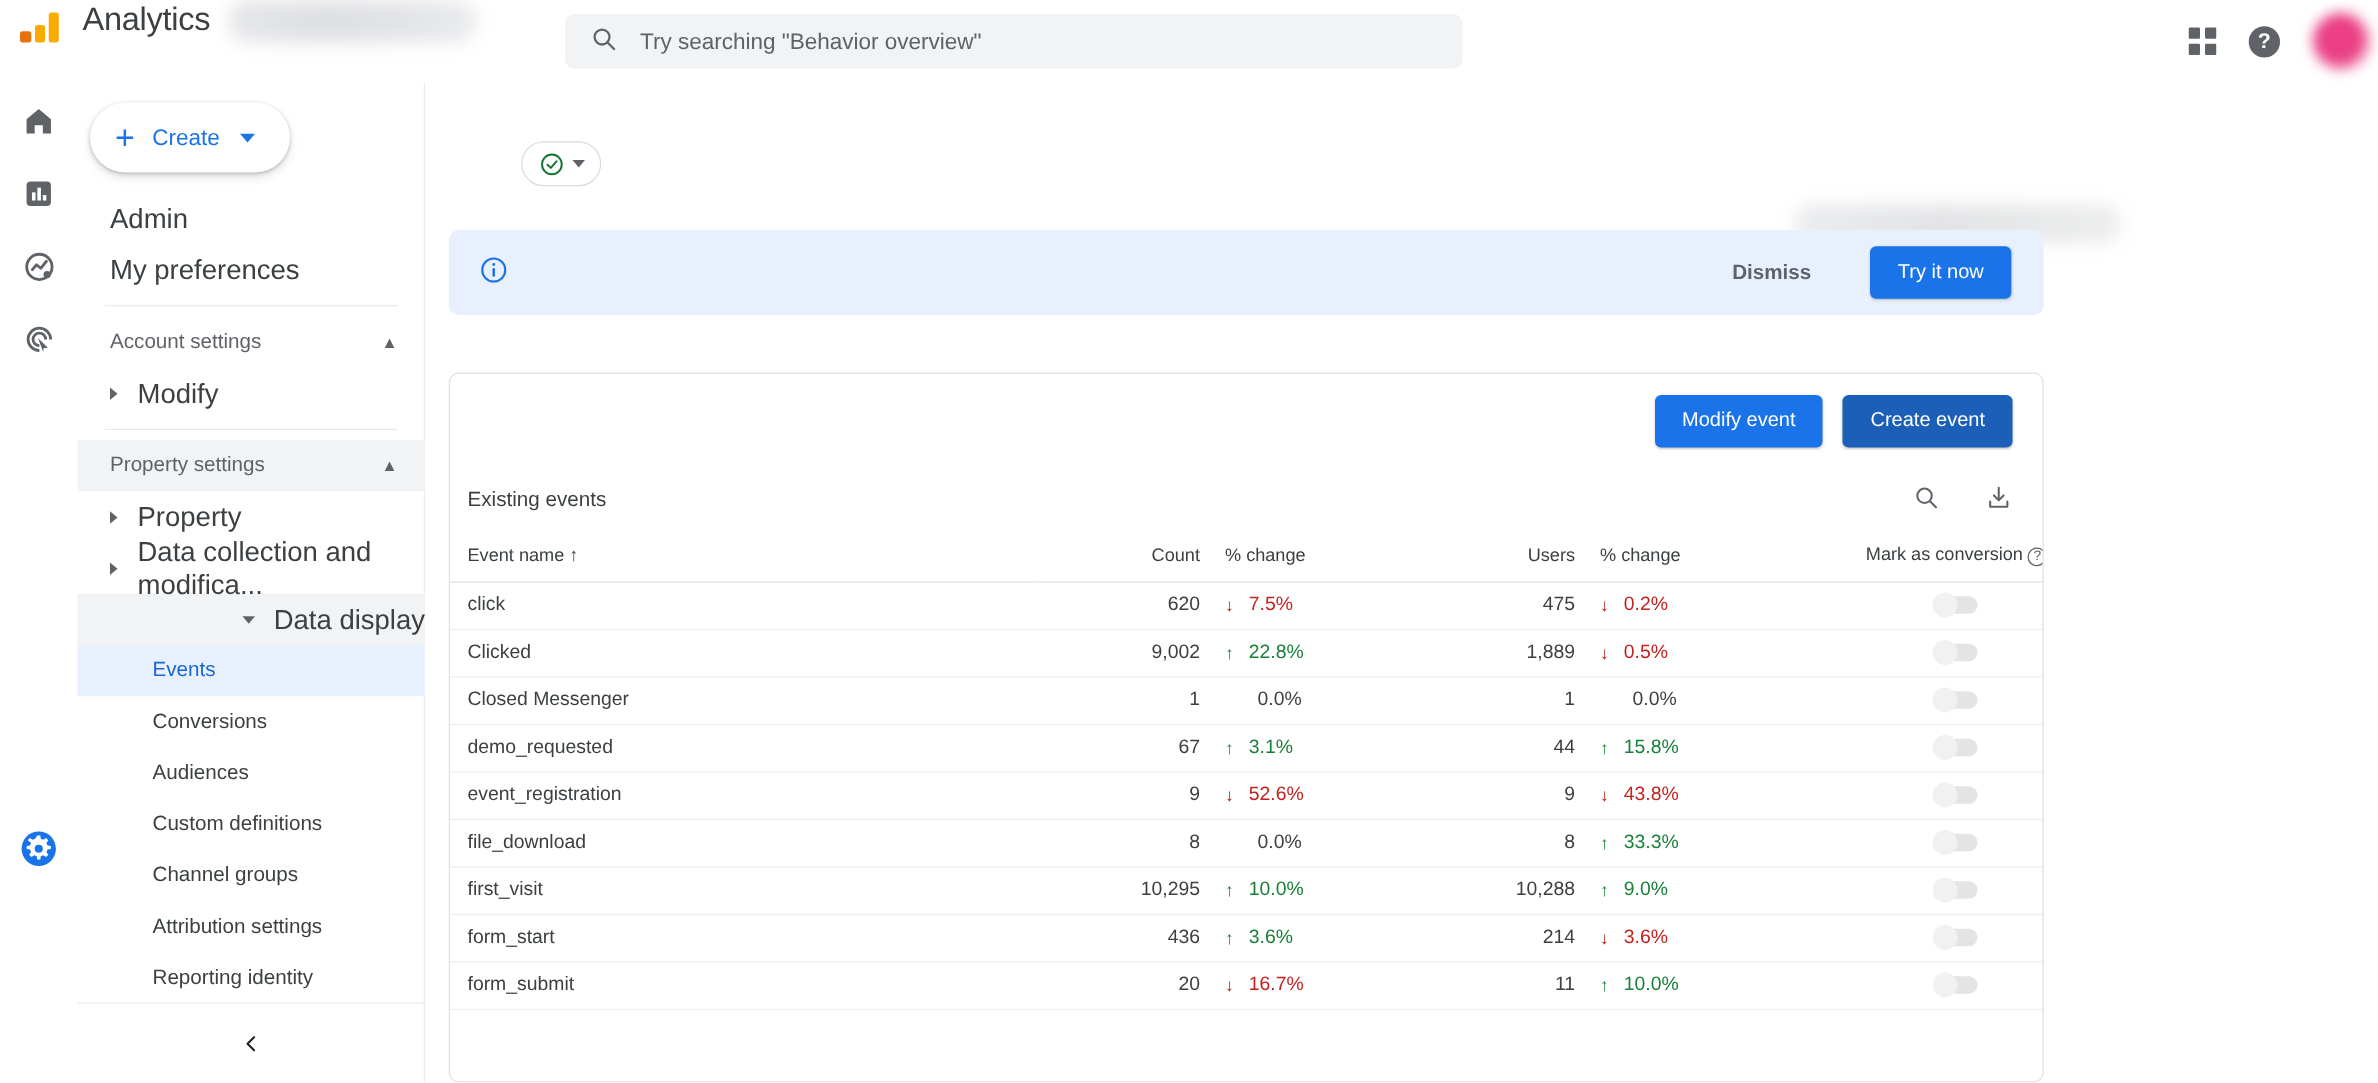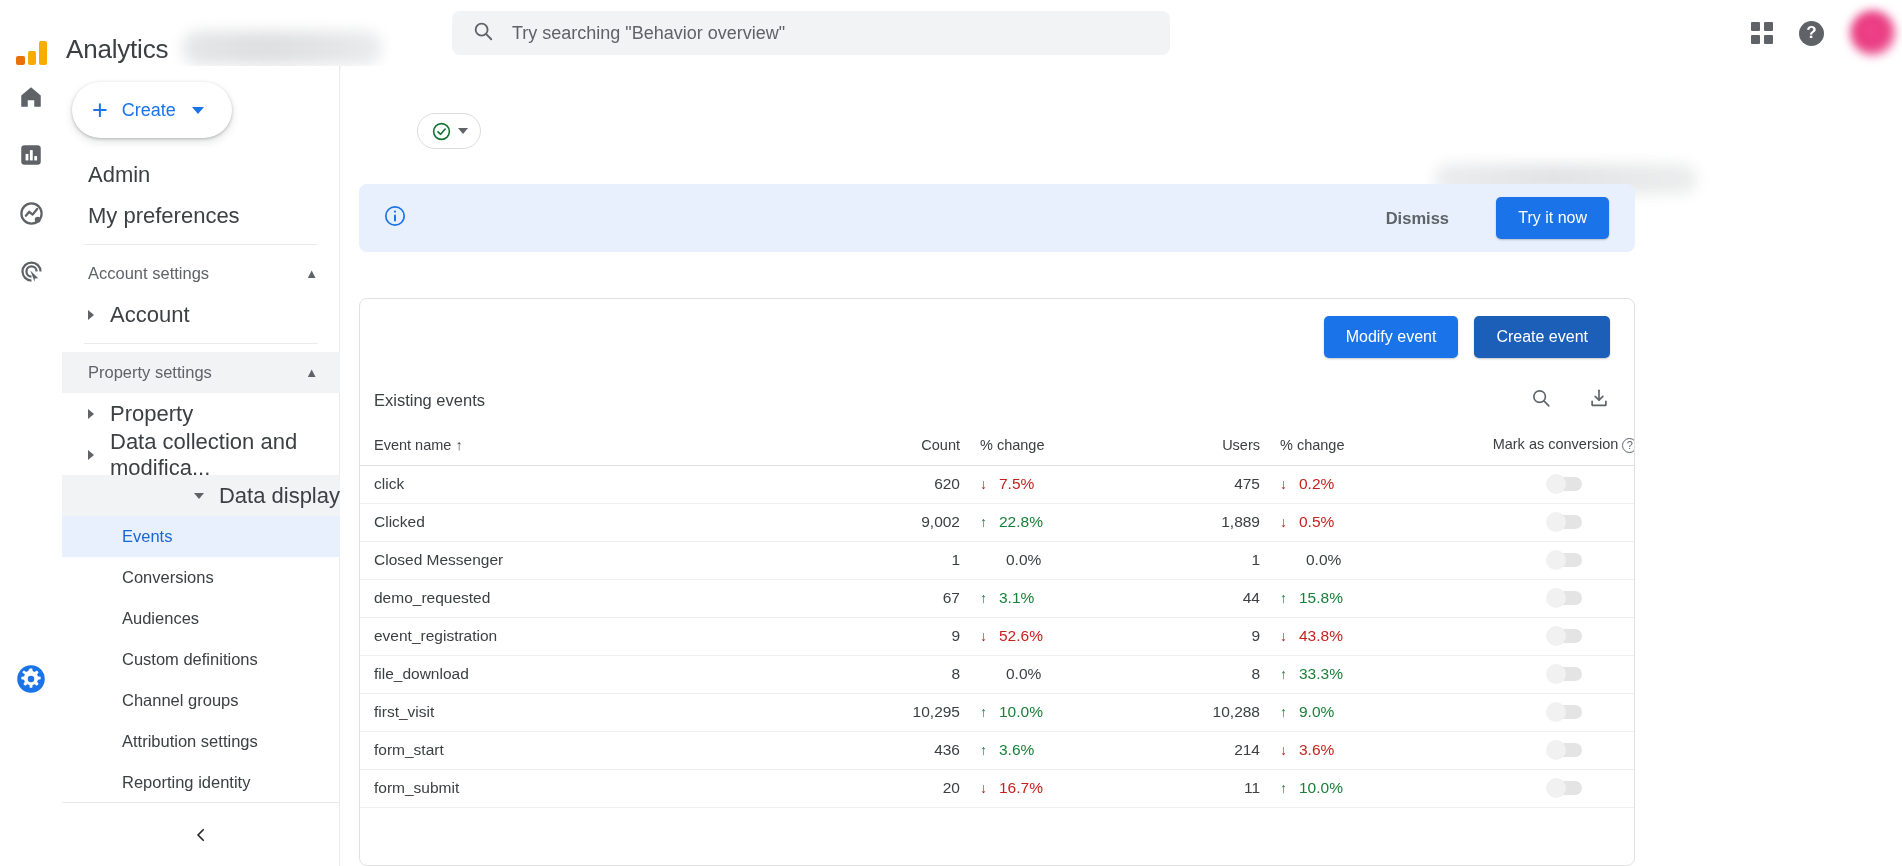--- a/index.html
+++ b/index.html
@@ -7,21 +7,21 @@
     width: 1902px; height: 866px;
     font-family: "Liberation Sans", sans-serif;
     background: #fff; color: #202124;
     overflow: hidden;
   }
   .app { position: relative; width: 1902px; height: 866px; }
 
   
   .topbar {
     position: absolute; top: 0; left: 0; width: 1902px; height: 66px;
-    background: #fff; display: flex; align-items: flex-end;
+    background: #fff; display: flex; align-items: flex-start;
     border-bottom: 1px solid #fff;
   }
   .ga-logo { margin-left: 16px; width: 36px; height: 34px; display:flex; align-items:flex-end; gap:3px; }
   .ga-logo i { display:block; border-radius: 2px; }
   .bar1 { width: 8px; height: 14px; background:#f9ab00; border-radius:2px; }
   .bar2 { width: 8px; height: 24px; background:#f9ab00; border-radius:2px; }
   .bar3 { width: 9px; height: 9px; background:#e8710a; border-radius:50%; }
   .logo-wrap { display:flex; align-items:flex-end; }
   .brand {
     font-size: 26px; color: #3c4043; margin-left: 14px; font-weight: 400;
@@ -250,21 +250,21 @@
       <div class="nav-item">
         <span>My preferences</span>
       </div>
       <div class="nav-sep"></div>
       <div class="nav-item group">
         <span>Account settings</span>
         <span class="chev-up">▲</span>
       </div>
       <div class="nav-item expandable">
         <span class="tri-right"></span>
-        <span>Account</span>
+        <span>Modify</span>
       </div>
       <div class="nav-sep"></div>
       <div class="nav-item group shaded">
         <span>Property settings</span>
         <span class="chev-up">▲</span>
       </div>
       <div class="nav-item expandable">
         <span class="tri-right"></span>
         <span>Property</span>
       </div>

